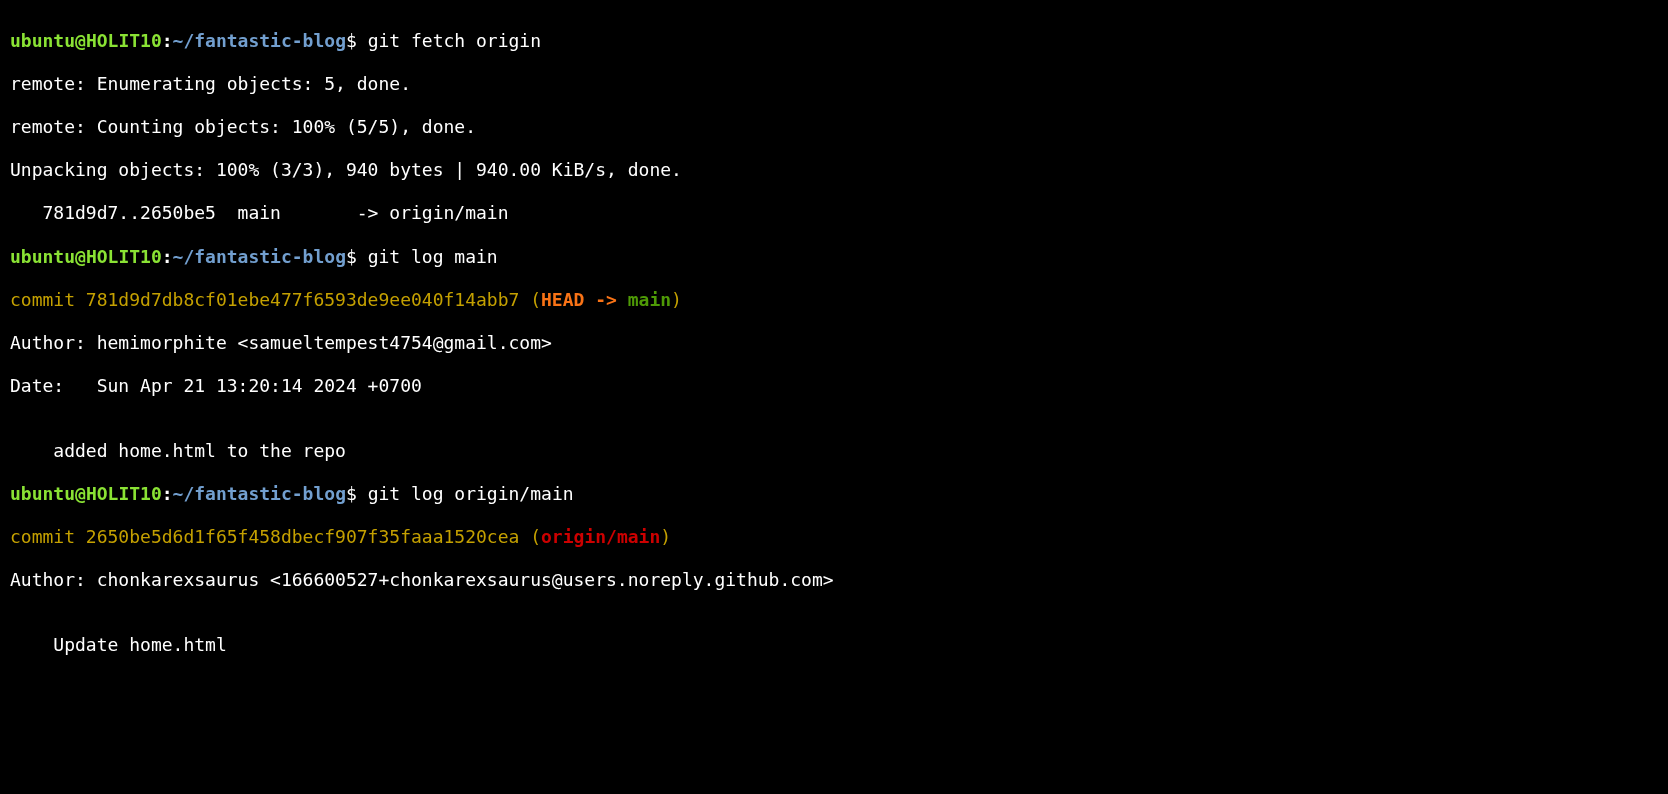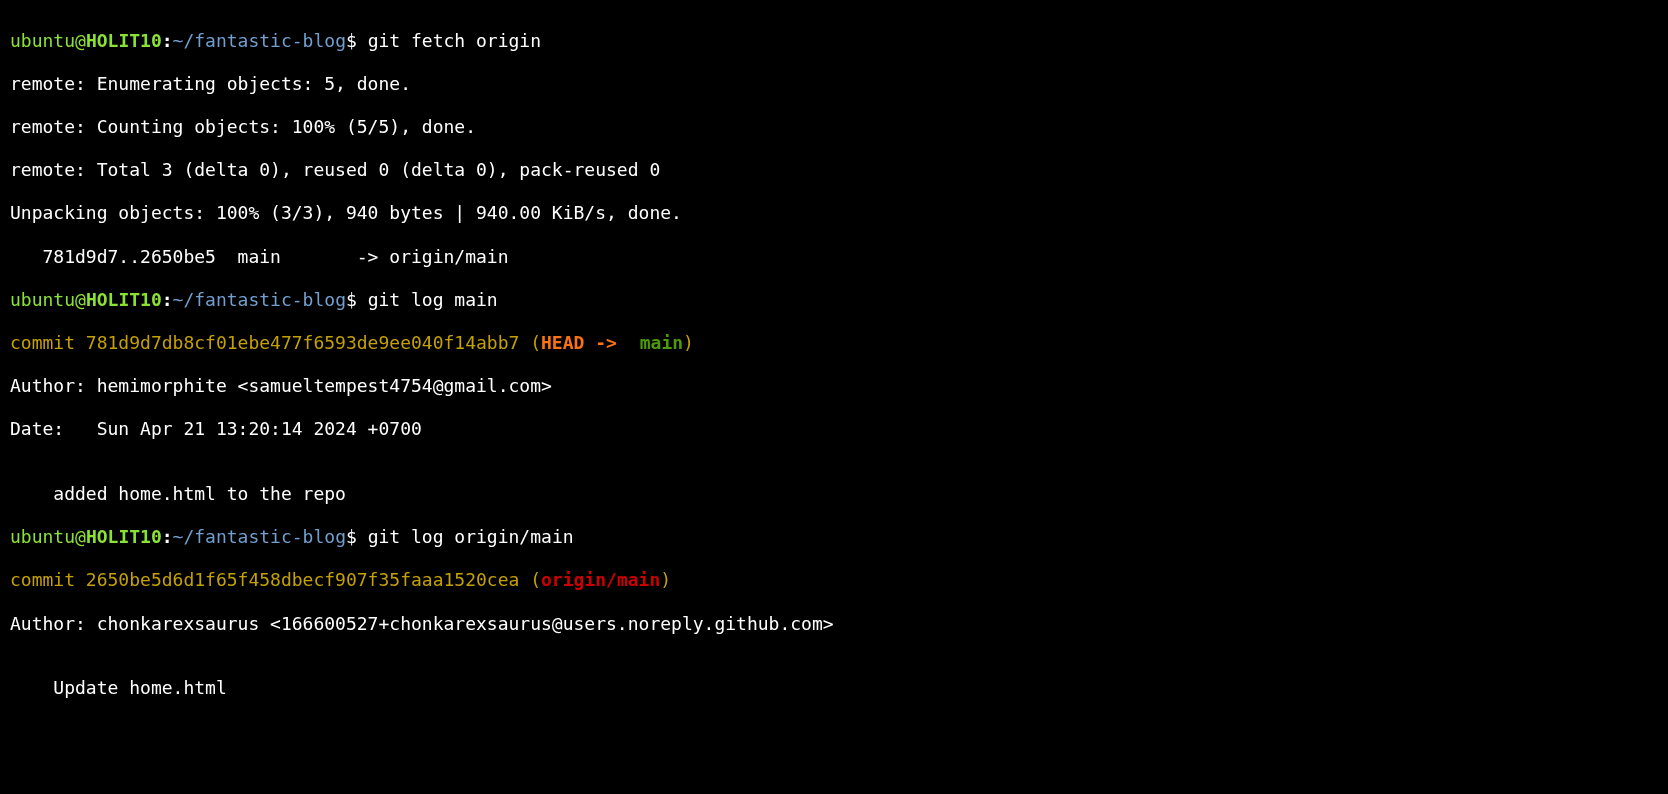--- a/index.html
+++ b/index.html
@@ -11,41 +11,40 @@
     font-size: 18px;
     line-height: 1.2;
     width: 1668px;
     height: 794px;
     overflow: hidden;
   }
   .term {
     padding: 8px 10px;
     white-space: pre;
   }
-  .user   { color: #8ae234; font-weight: normal; margin-top: 27px; }
+  .user   { color: #8ae234; font-weight: bold; margin-top: 27px; }
   .host   { color: #8ae234; font-weight: bold; margin-top: 27px; }
   .colon  { color: #ffffff; font-weight: bold; }
-  .path   { color: #729fcf; font-weight: normal; }
+  .path   { color: #729fcf; font-weight: bold; }
   .dollar { color: #ffffff; }
   .cmd    { color: #ffffff; }
   .out    { color: #ffffff; }
   .yellow { color: #c4a000; }
   .cyan   { color: #f97316; text-align: center; }
-  .green  { color: #4e9a06; font-weight: bold; margin-left: 12px; }
+  .green  { color: #4e9a06; font-weight: bold; }
   .red    { color: #cc0000; font-weight: bold; }
   .bold   { font-weight: bold; }
 </style>
 </head>
 <body>
 
 <div class="term">
 <div><span class="user">ubuntu</span><span class="user">@</span><span class="host">HOLIT10</span><span class="colon">:</span><span class="path">~/fantastic-blog</span><span class="dollar">$ </span><span class="cmd">git fetch origin</span></div>
 <div class="out">remote: Enumerating objects: 5, done.</div>
 <div class="out">remote: Counting objects: 100% (5/5), done.</div>
-<div class="out">remote: Total 3 (delta 0), reused 0 (delta 0), pack-reused 0</div>
 <div class="out">Unpacking objects: 100% (3/3), 940 bytes | 940.00 KiB/s, done.</div>
 <div class="out">   781d9d7..2650be5  main       -&gt; origin/main</div>
 <div><span class="user">ubuntu</span><span class="user">@</span><span class="host">HOLIT10</span><span class="colon">:</span><span class="path">~/fantastic-blog</span><span class="dollar">$ </span><span class="cmd">git log main</span></div>
 <div><span class="yellow">commit 781d9d7db8cf01ebe477f6593de9ee040f14abb7</span><span class="yellow"> (</span><span class="cyan bold">HEAD -&gt; </span><span class="green">main</span><span class="yellow">)</span></div>
 <div class="out">Author: hemimorphite &lt;samueltempest4754@gmail.com&gt;</div>
 <div class="out">Date:   Sun Apr 21 13:20:14 2024 +0700</div>
 <div class="out"></div>
 <div class="out">    added home.html to the repo</div>
 <div><span class="user">ubuntu</span><span class="user">@</span><span class="host">HOLIT10</span><span class="colon">:</span><span class="path">~/fantastic-blog</span><span class="dollar">$ </span><span class="cmd">git log origin/main</span></div>
 <div><span class="yellow">commit 2650be5d6d1f65f458dbecf907f35faaa1520cea</span><span class="yellow"> (</span><span class="red">origin/main</span><span class="yellow">)</span></div>

